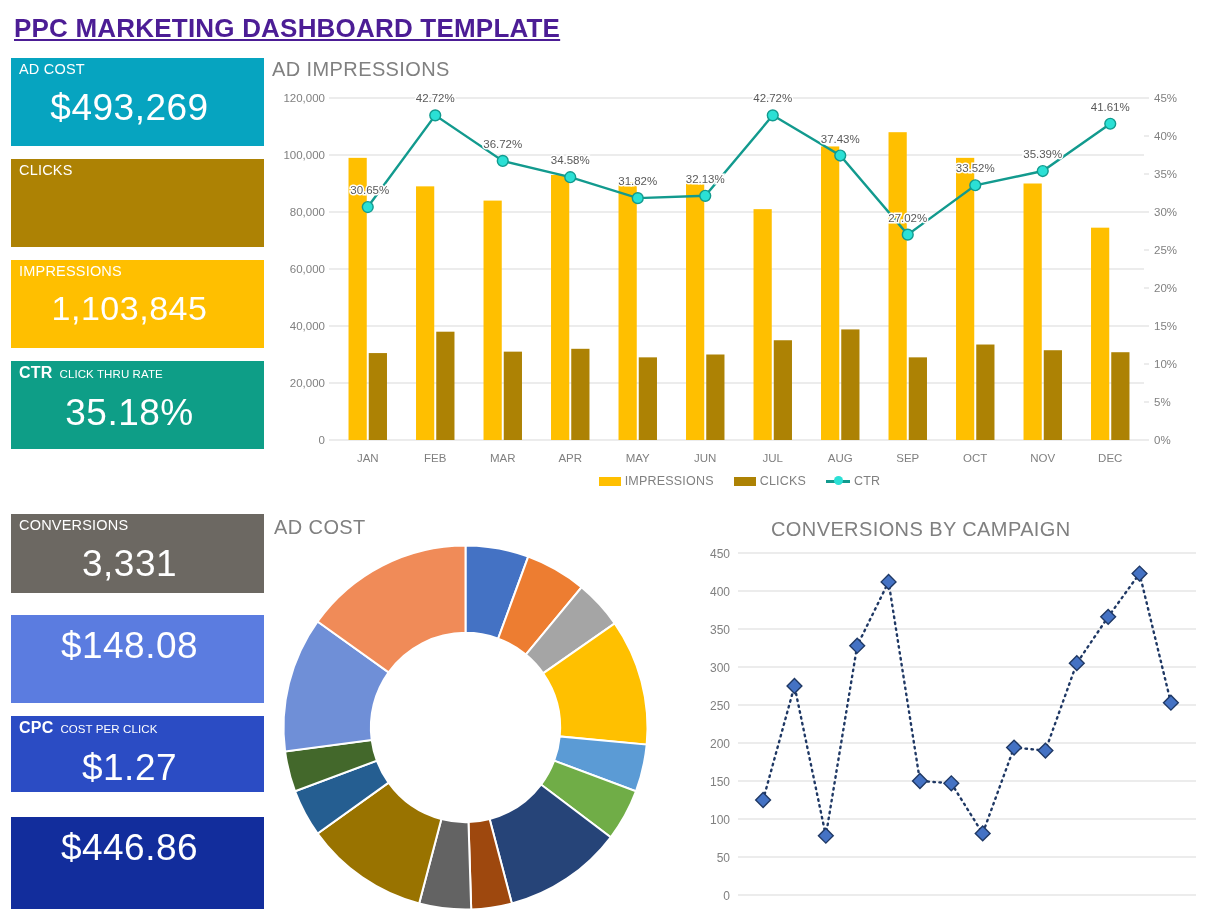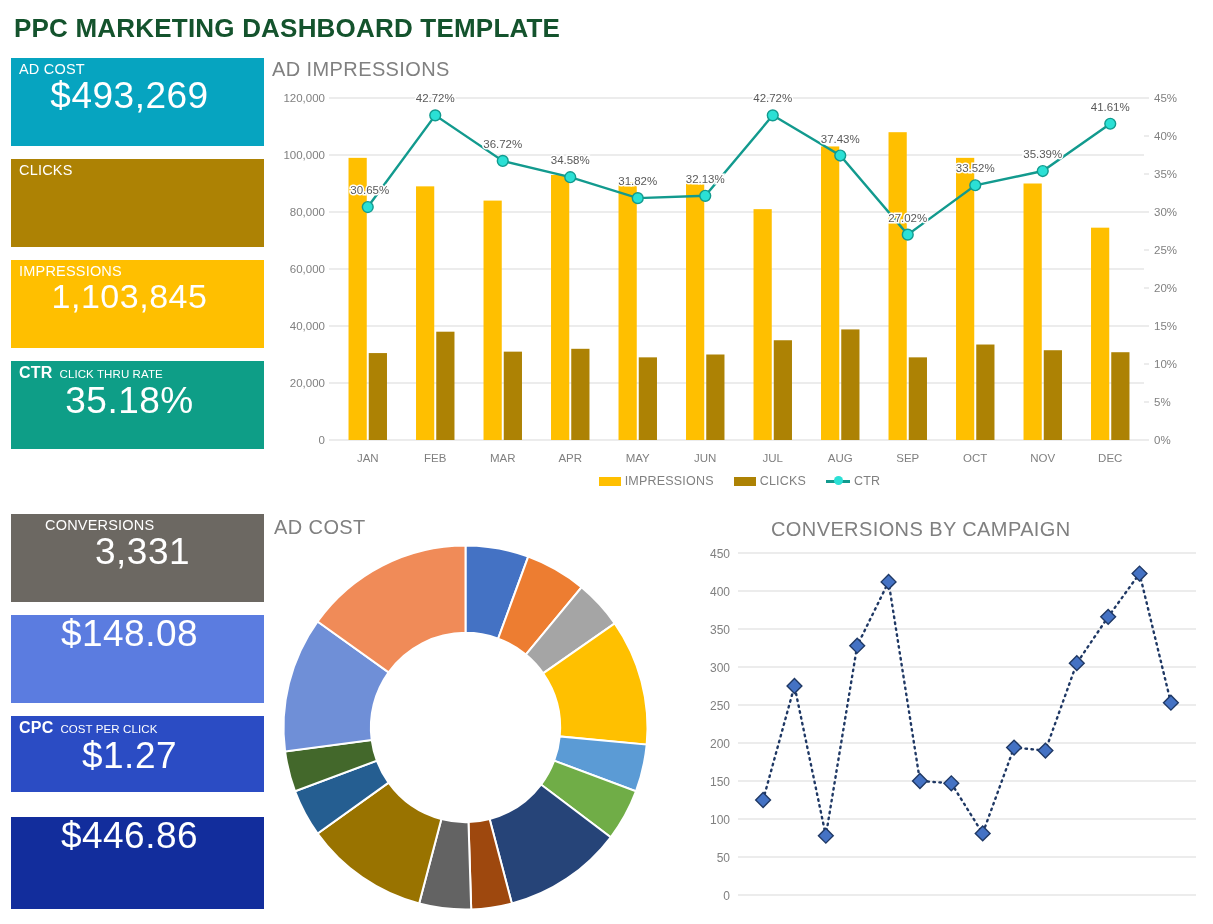--- a/index.html
+++ b/index.html
@@ -8,38 +8,38 @@
     background: #ffffff;
     font-family: "Liberation Sans", sans-serif;
     overflow: hidden;
   }
   #root { position: relative; width: 1213px; height: 924px; }
 
   
   .dash-title {
     position: absolute; left: 14px; top: 13px;
     font-size: 26px; font-weight: bold; letter-spacing: 0.2px;
-    color: #14532d; white-space: nowrap;
+    color: #4c1d95; white-space: nowrap; text-decoration: underline;
   }
 
   
   .kpi {
     position: absolute; left: 11px; width: 253px;
     color: #ffffff; overflow: hidden;
   }
   .kpi-label-row {
     padding: 4px 0 0 8px; line-height: 1.05;
     display: flex; align-items: baseline; gap: 7px;
   }
   .kpi-label { font-size: 14.5px; letter-spacing: 0.2px; white-space: nowrap; }
   .kpi-label.abbr { font-size: 16px; font-weight: bold; }
   .kpi-sub { font-size: 11.5px; letter-spacing: 0.1px; white-space: nowrap; }
   .kpi-value {
     text-align: center; font-size: 37px; line-height: 1.0;
-    letter-spacing: 0.5px; padding-right: 16px; margin-top: 0;
+    letter-spacing: 0.5px; padding-right: 16px; margin-top: 12px;
   }
   .kpi-value.small { font-size: 34px; }
 
   
   .section-title {
     position: absolute; color: #808080; font-size: 20px; letter-spacing: 0.4px;
   }
 
   
   #barchart { position: absolute; left: 272px; top: 88px; width: 935px; height: 400px; }
@@ -89,21 +89,21 @@
         </div>
         <div class="kpi-value small">1,103,845</div>
       </div>
       <div class="kpi" style="top: 361px; height: 88px; background: rgb(14, 158, 135);">
         <div class="kpi-label-row">
           <span class="kpi-label abbr">CTR</span>
           <span class="kpi-sub">CLICK THRU RATE</span>
         </div>
         <div class="kpi-value">35.18%</div>
       </div>
-      <div class="kpi" style="top: 514px; height: 88px; background: rgb(108, 104, 98); padding-left: 26px;">
+      <div class="kpi" style="top: 514px; height: 79px; background: rgb(108, 104, 98);">
         <div class="kpi-label-row">
           <span class="kpi-label">CONVERSIONS</span>
         </div>
         <div class="kpi-value">3,331</div>
       </div>
       <div class="kpi" style="top: 615px; height: 88px; background: rgb(91, 124, 224);">
         <div class="kpi-value">$148.08</div>
       </div>
       <div class="kpi" style="top: 716px; height: 76px; background: rgb(43, 76, 196);">
         <div class="kpi-label-row">

